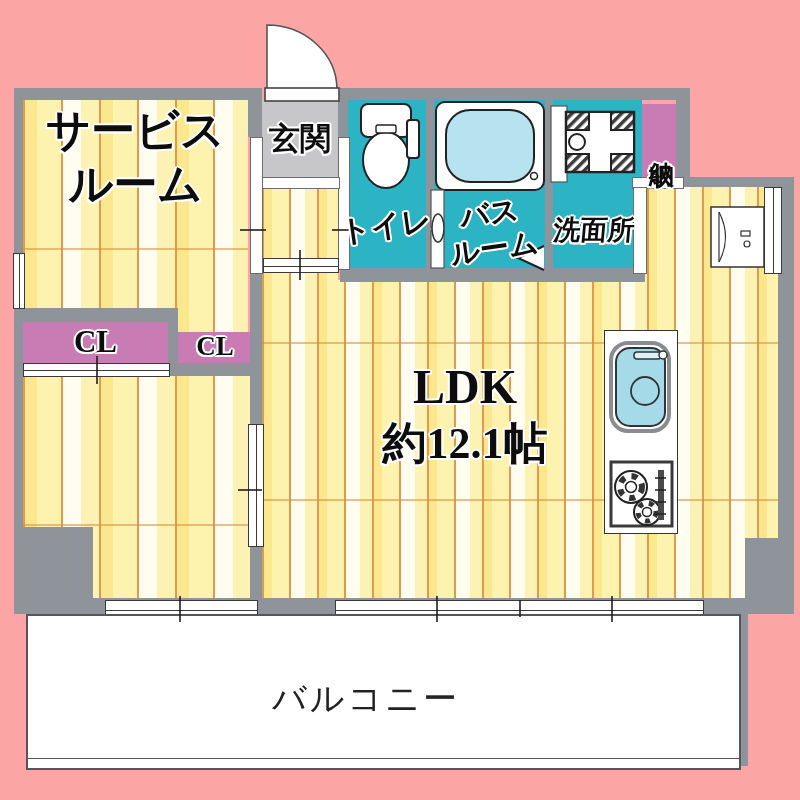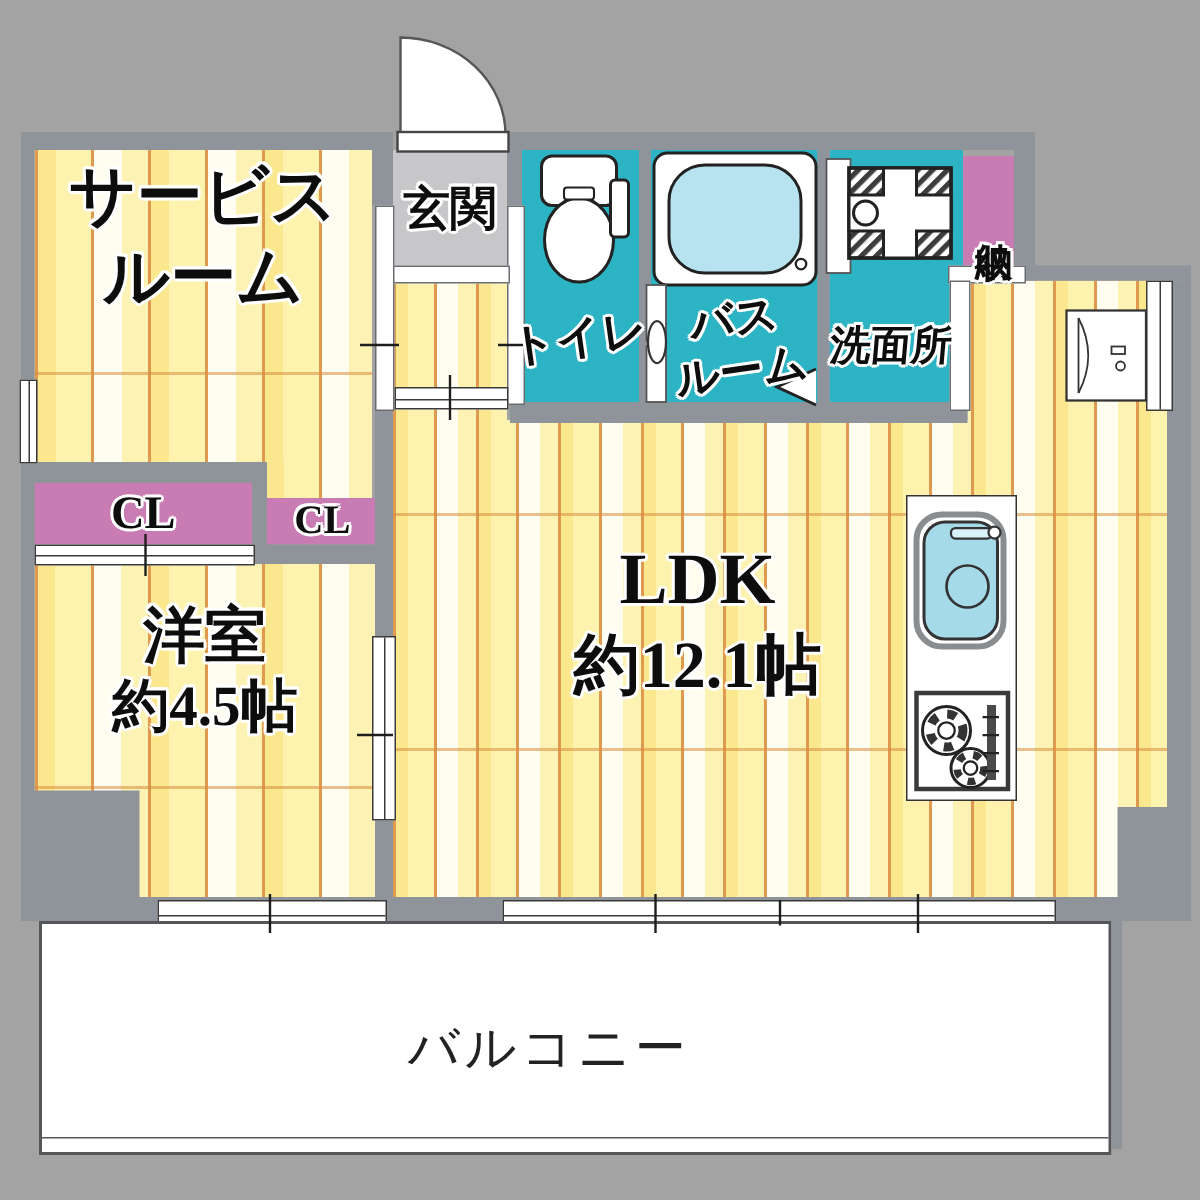--- a/index.html
+++ b/index.html
@@ -1,16 +1,16 @@
 <!DOCTYPE html>
 <html><head>
 <meta charset="utf-8">
 <style>
   html,body{margin:0;padding:0;background:#fff;}
-  #plan{position:relative;width:800px;height:800px;background:#a3a3a3;overflow:hidden;
+  #plan{position:relative;width:800px;height:800px;background:#fca5a5;overflow:hidden;
         font-family:"Liberation Serif","DejaVu Serif",serif;}
   .abs{position:absolute;}
   
   .floorA{
     background-image:
       repeating-linear-gradient(180deg, rgba(0,0,0,0) 0 148px, rgba(216,140,60,.55) 148px 150px),
       repeating-linear-gradient(90deg,
         #e09a4f 0 2px, #fbe88e 2px 14px, #fdf3ae 14px 36px, #fdf3ae 36px 38px,
         #e09a4f 38px 40px, #fffdf0 40px 58px, #fcf2b4 58px 76px);
   }
@@ -198,24 +198,20 @@
   </div>
 
   <div class="abs lbl" style="left:544px;top:214px;width:100px;font-size:27px;font-weight:bold;transform:skewX(-5deg);">洗面所</div>
 
   <div class="abs lbl vtext" style="left:644px;top:110px;width:32px;height:64px;font-size:25px;font-weight:bold;">収納</div>
 
   <div class="abs lbl" style="left:23px;top:323px;width:145px;font-size:31px;font-weight:bold;">CL</div>
 
   <div class="abs lbl" style="left:178px;top:330px;width:74px;font-size:27px;font-weight:bold;">CL</div>
 
-  <div class="abs lbl" style="left:23px;top:398px;width:227px;font-size:41px;font-weight:bold;">
-    <div>洋室</div>
-    <div style="font-size:38px;">約4.5帖</div>
-  </div>
 
   <div class="abs lbl" style="left:300px;top:358px;width:330px;font-size:48px;font-weight:bold;">
     <div>LDK</div>
     <div style="font-size:44px;">約12.1帖</div>
   </div>
 
   <div class="abs balclbl" style="left:26px;top:676px;width:680px;font-size:34px;">バルコニー</div>
 
 </div>
 

